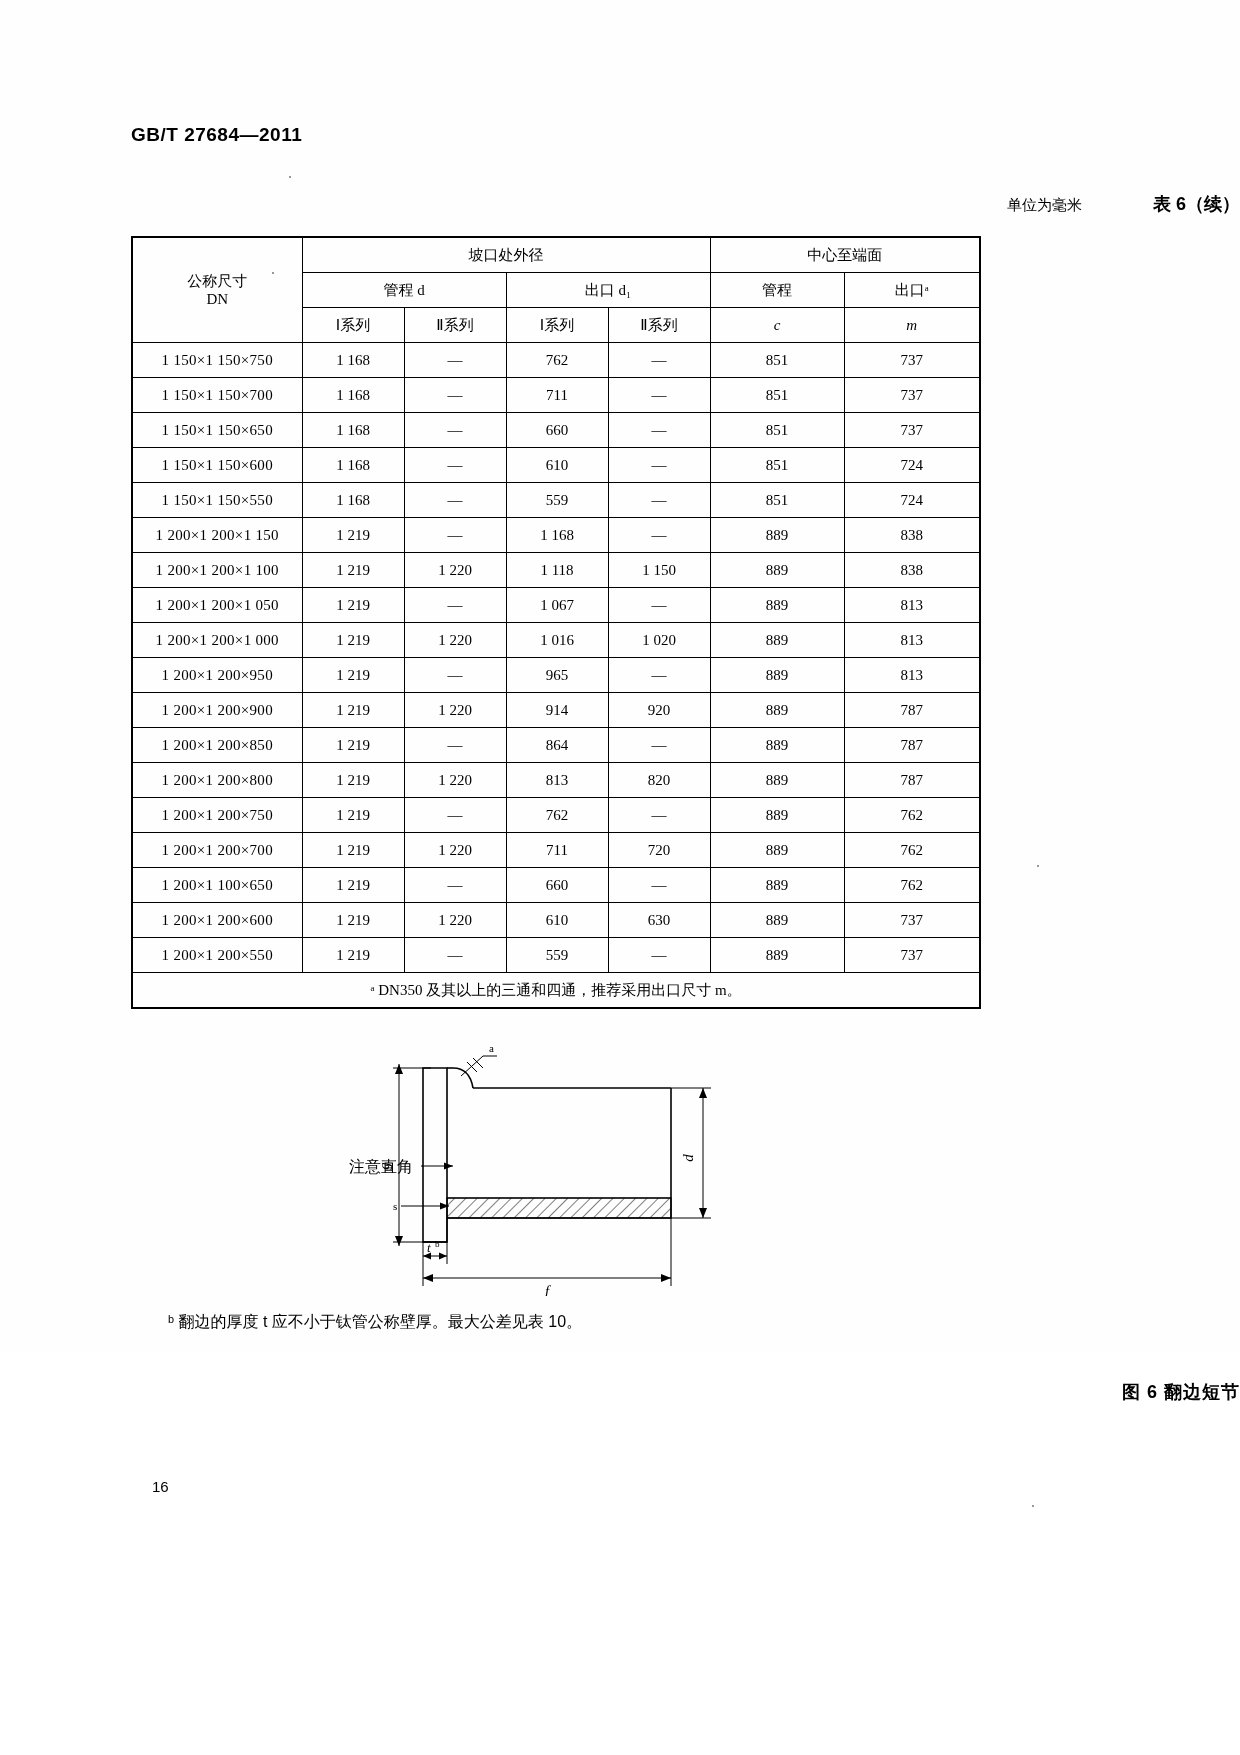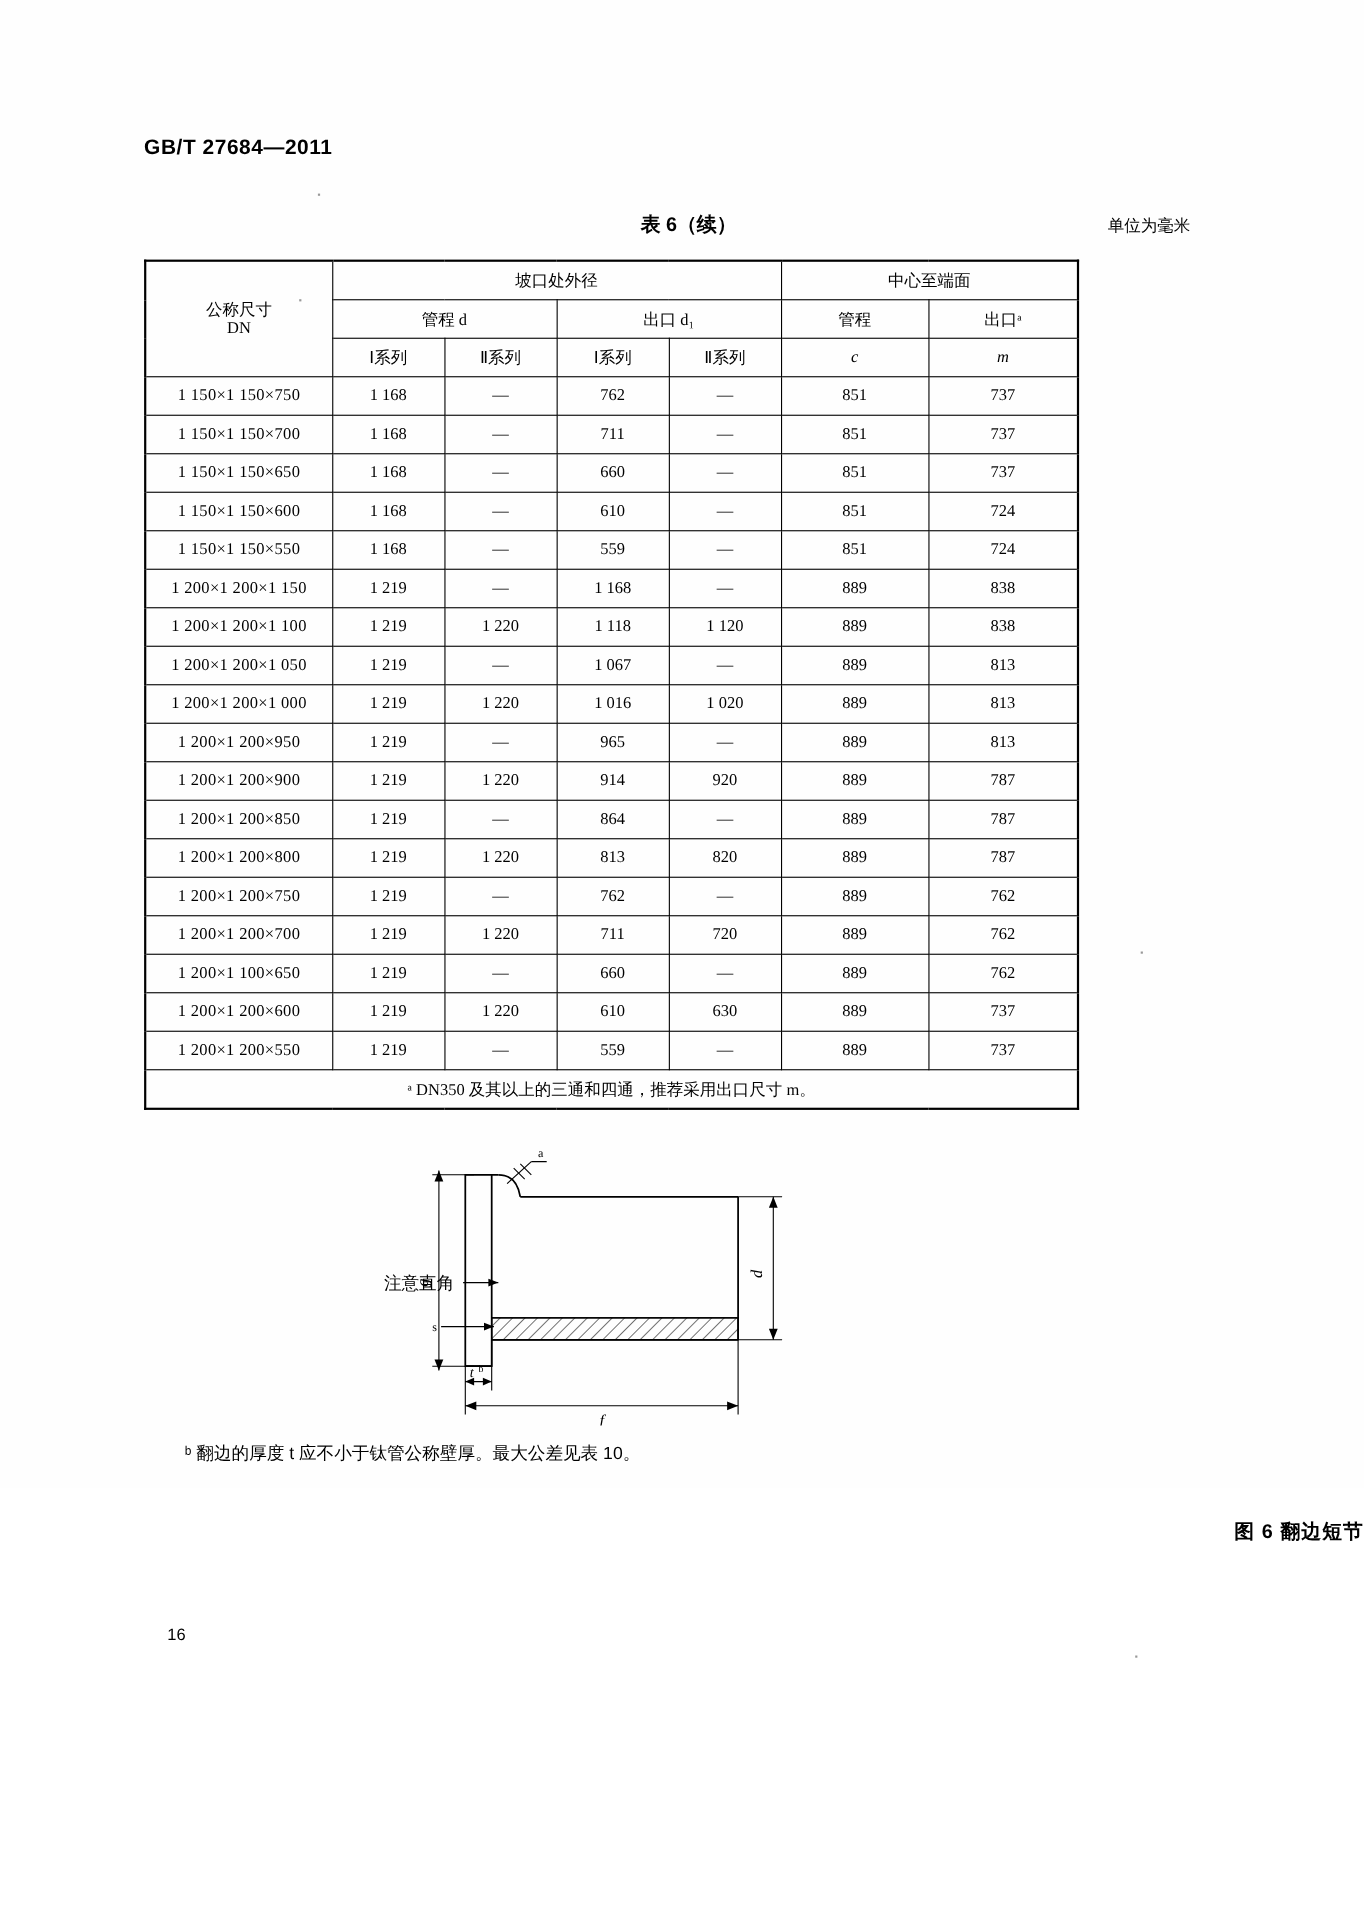--- a/index.html
+++ b/index.html
@@ -26,21 +26,21 @@
     top: 124px;
     font-family: "Liberation Sans", sans-serif;
     font-weight: bold;
     font-size: 19px;
     letter-spacing: 0.5px;
   }
   .table-caption {
     position: absolute;
     left: 0; right: 0;
     top: 192px;
-    text-align: center;
+    text-align: right;
     font-family: "Liberation Sans", sans-serif;
     font-weight: bold;
     font-size: 18px;
     padding-left: 12px;
   }
   .unit-note {
     position: absolute;
     right: 158px;
     top: 196px;
     font-family: "Liberation Sans", sans-serif;
@@ -219,21 +219,21 @@
         <td>1 168</td>
         <td>—</td>
         <td>889</td>
         <td class="outer-r">838</td>
       </tr>
       <tr>
         <td class="dn-cell outer-l">1 200×1 200×1 100</td>
         <td>1 219</td>
         <td>1 220</td>
         <td>1 118</td>
-        <td>1 120</td>
+        <td>1 150</td>
         <td>889</td>
         <td class="outer-r">838</td>
       </tr>
       <tr>
         <td class="dn-cell outer-l">1 200×1 200×1 050</td>
         <td>1 219</td>
         <td>—</td>
         <td>1 067</td>
         <td>—</td>
         <td>889</td>

